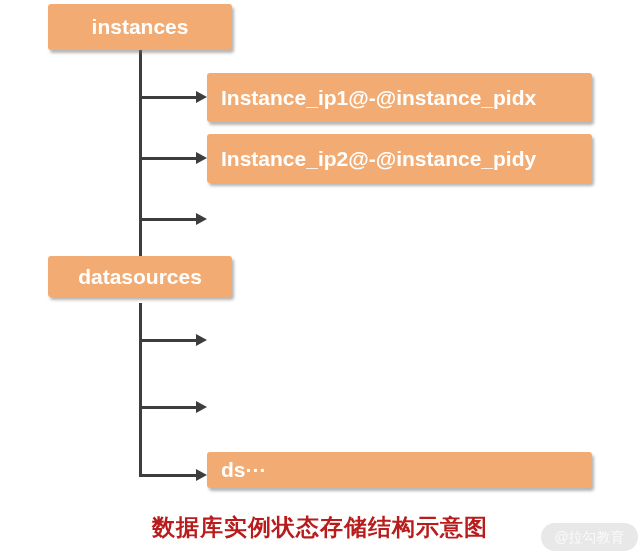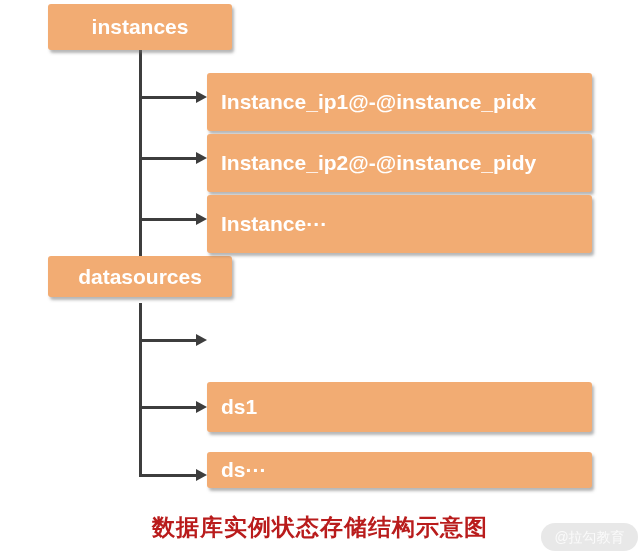--- a/index.html
+++ b/index.html
@@ -29,21 +29,21 @@
     left: 48px;
     width: 184px;
     height: 46px;
     justify-content: center;
     font-size: 21px;
     font-weight: 700;
   }
   .child-box {
     left: 207px;
     width: 385px;
-    height: 58px;
+    height: 49px;
     padding-left: 14px;
     box-sizing: border-box;
     justify-content: flex-start;
     font-size: 21px;
     font-weight: 600;
   }
   .vline {
     position: absolute;
     left: 139px;
     width: 3px;
@@ -130,28 +130,22 @@
   </div>
 
   <div class="box child-box" style="top:73px;">
     <span>Instance_ip1@-@instance_pidx</span>
   </div>
 
   <div class="box child-box" style="top:134px;">
     <span>Instance_ip2@-@instance_pidy</span>
   </div>
 
-  <div class="box child-box" style="top:195px;">
-    <span>Instance···</span>
-  </div>
 
 
-  <div class="box child-box" style="top:382px;height:50px;">
-    <span>ds1</span>
-  </div>
 
   <div class="box child-box" style="top:452px;height:36px;">
     <span>ds···</span>
   </div>
 
   <div class="caption">数据库实例状态存储结构示意图</div>
   <div class="watermark">@拉勾教育</div>
 
 </div>
 

